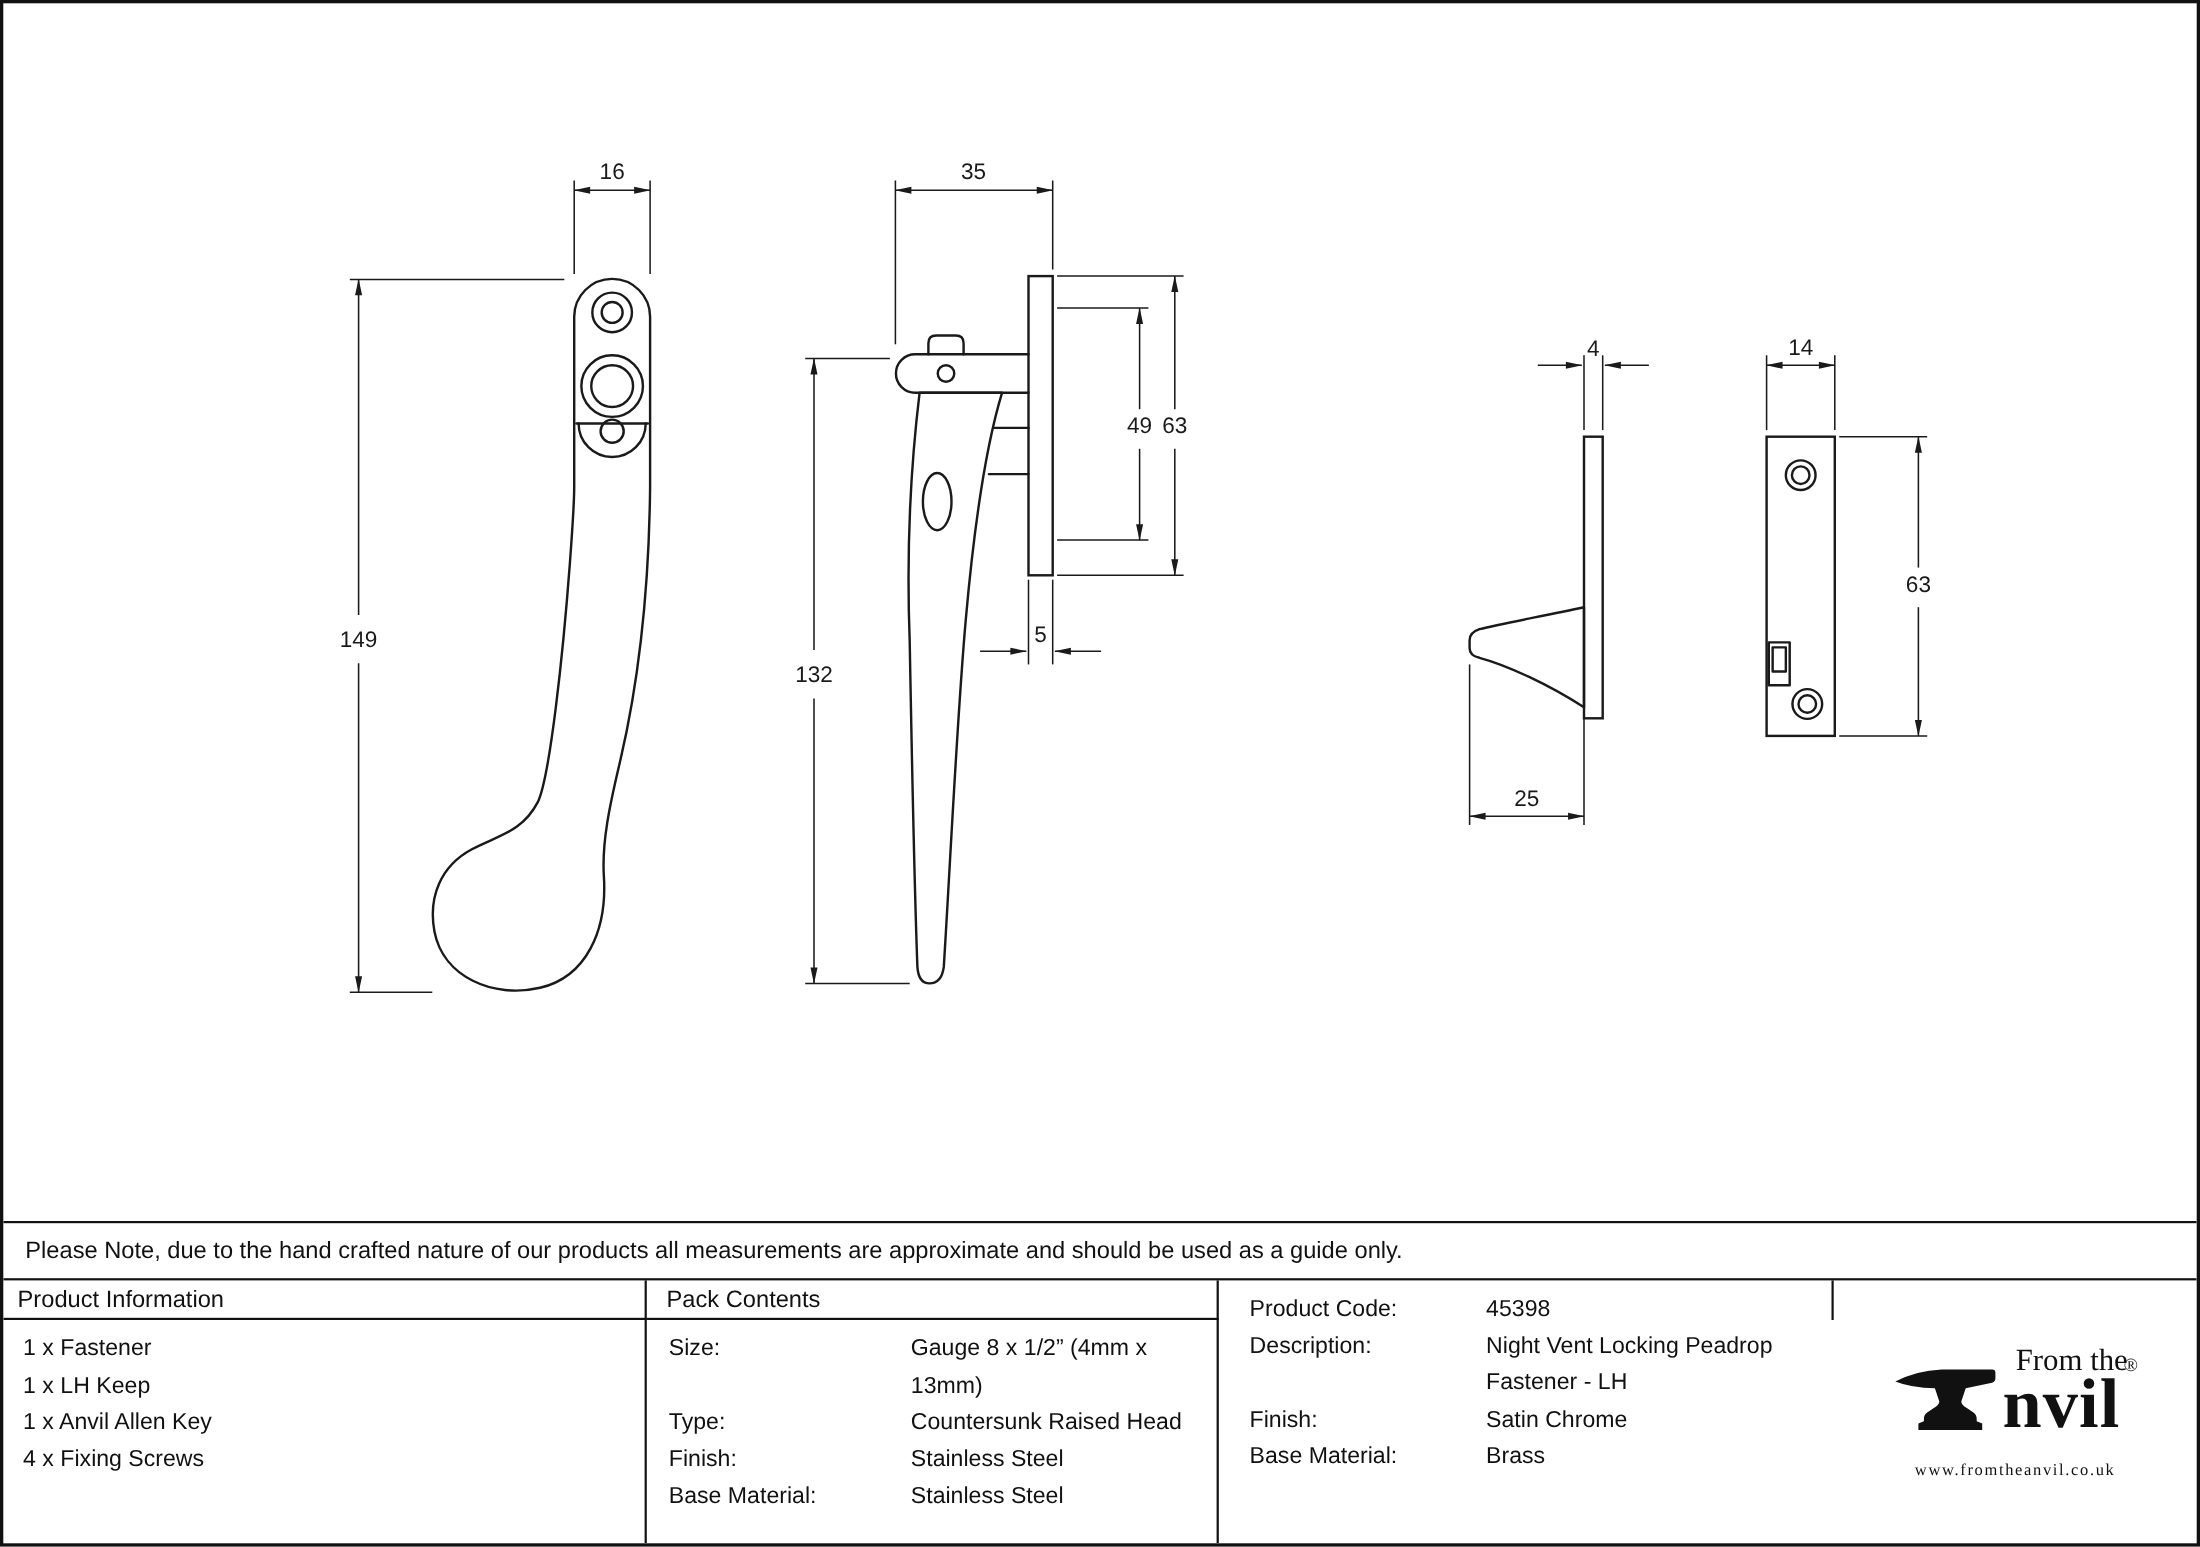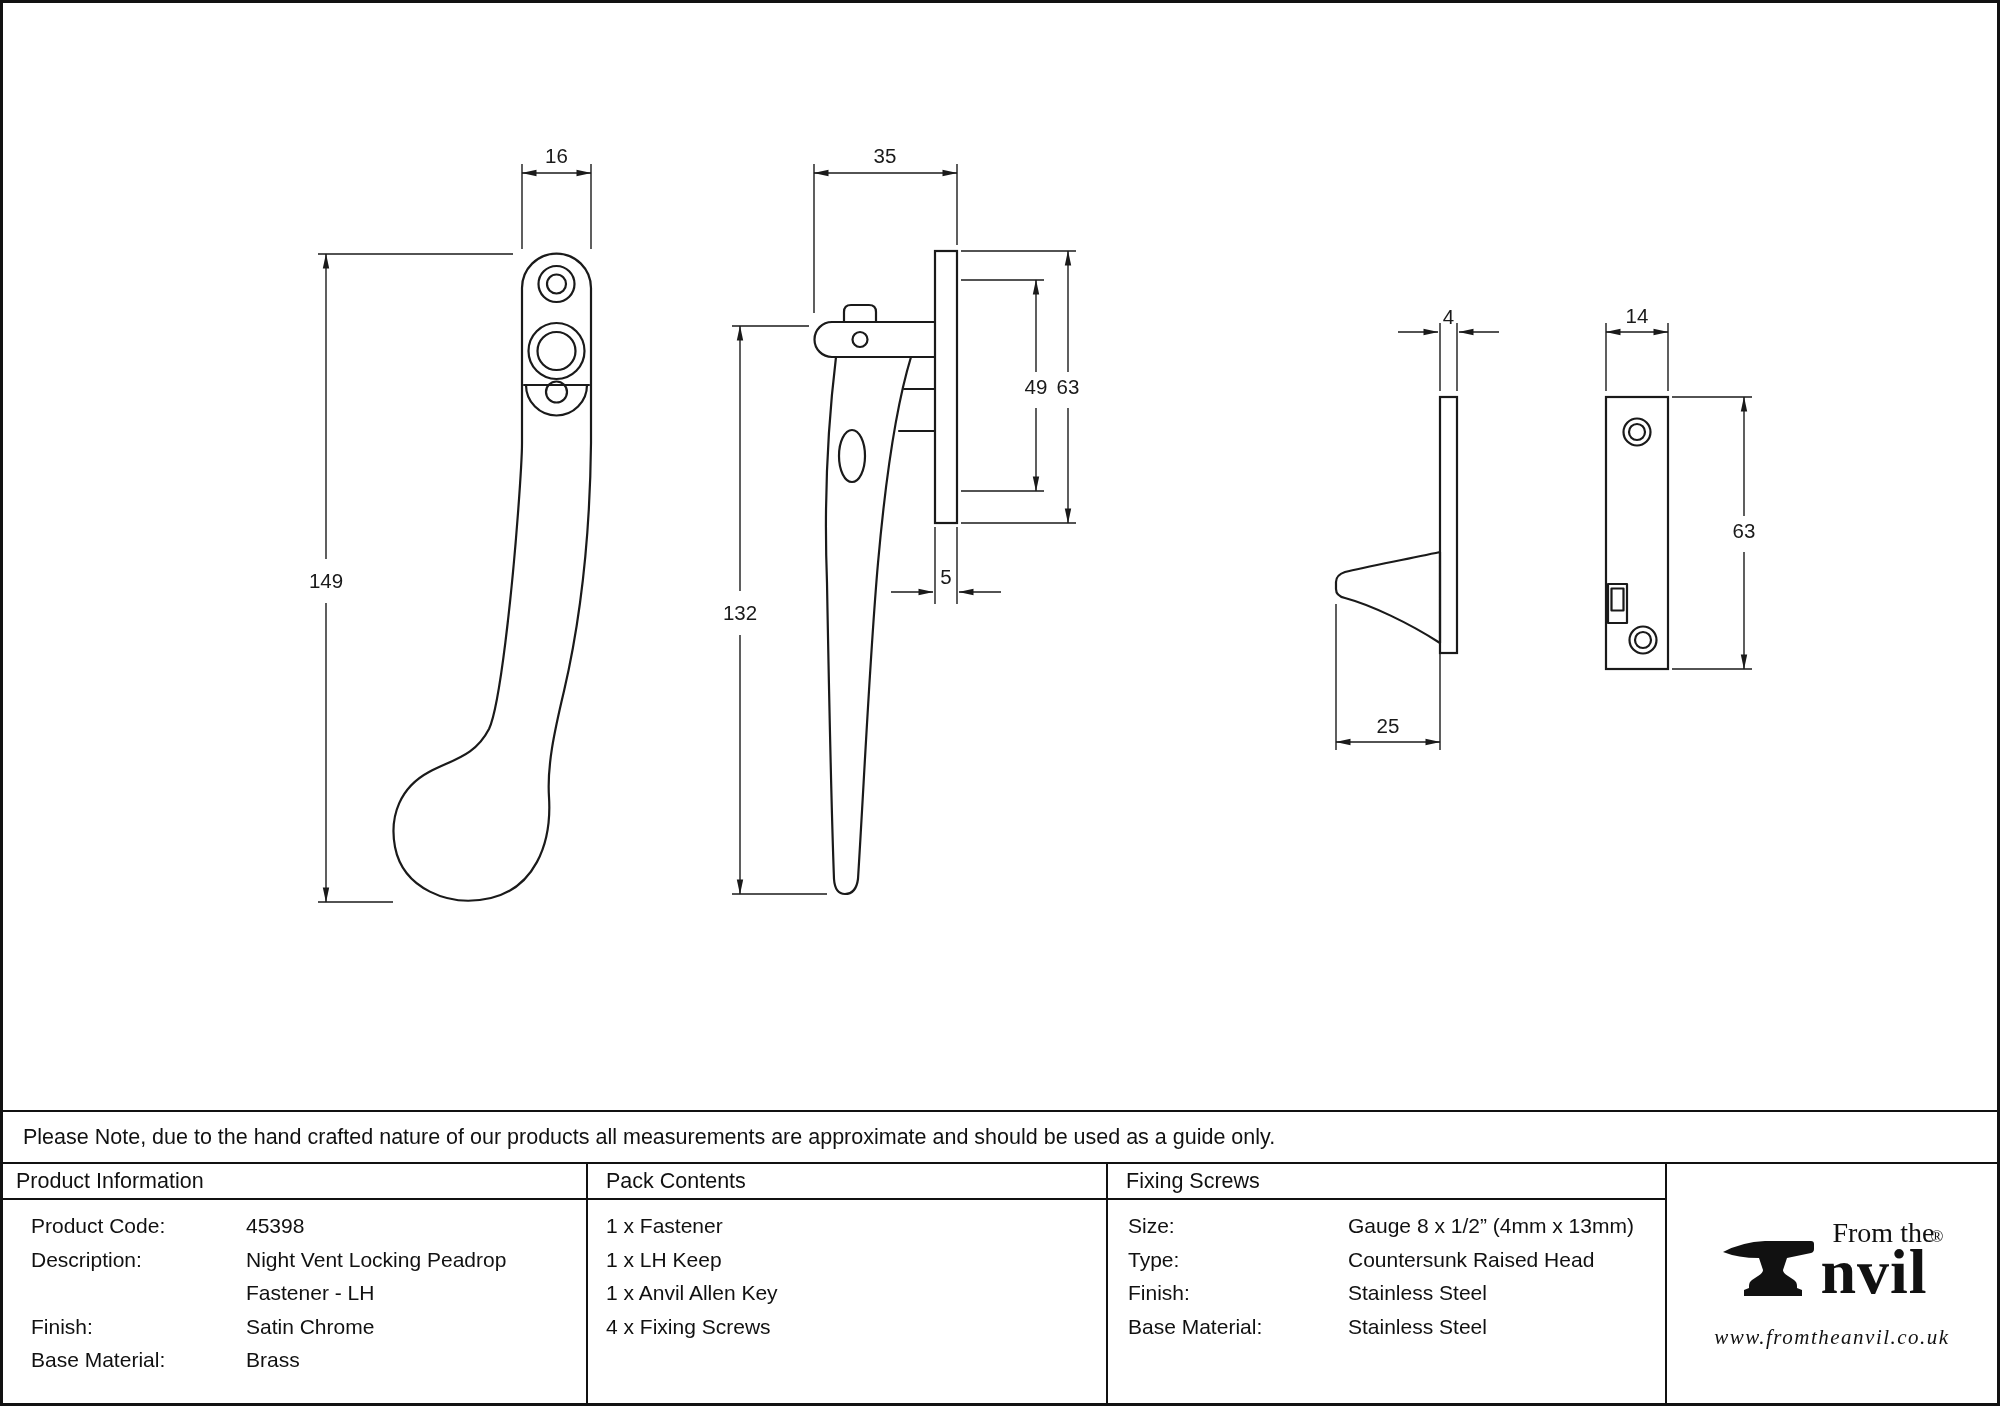--- a/index.html
+++ b/index.html
@@ -49,22 +49,22 @@
   .logo-nvil {
     font-family: "Liberation Serif", serif; font-weight: bold;
     font-size: 64px; line-height: 66px; letter-spacing: 1px;
   }
   .logo-reg { font-family: "Liberation Serif", serif; font-size: 17px; align-self: flex-start; margin: 10px 0 0 3px; }
   .logo-fromthe {
     position: absolute; top: 0; left: 112px;
     font-family: "Liberation Serif", serif; font-size: 28px;
   }
   .logo-url {
-    font-family: "Liberation Serif", serif; font-style: italic;
-    font-size: 21px; letter-spacing: 1.5px; margin-top: 20px;
+    font-family: "Liberation Serif", serif; 
+    font-size: 15px; letter-spacing: 1.5px; margin-top: 20px;
   }
 </style>
 </head>
 <body>
 
 <div class="sheet">
 
   <div class="drawing-area">
     <svg viewBox="0 0 1994 1107">
       <defs>
@@ -215,21 +215,20 @@
   </div>
 
   <div class="note-row">
     <span>Please Note, due to the hand crafted nature of our products all measurements are approximate and should be used as a guide only.</span>
   </div>
 
   <div class="spec-table">
 
     <div class="th first">Product Information</div>
     <div class="th">Pack Contents</div>
-    <div class="th">Fixing Screws</div>
 
     <div class="logo-cell">
       <div class="logo-row">
         <svg class="anvil-icon-svg" viewBox="0 0 100 62">
           <path fill="#111" d="M 3 15 Q 22 5 45 4 L 91 4 Q 94 4 94 7 L 94 12 Q 94 15 91 16 L 67 21 L 63 33 Q 63 36 68 39 L 74 43 Q 77 45 77 49 L 77 51 L 82 53 L 82 59 L 24 59 L 24 53 L 29 51 L 29 49 Q 29 45 32 43 L 38 39 Q 43 36 43 33 L 39 21 Q 18 21 3 15 Z"></path>
         </svg>
         <span class="logo-nvil">nvil</span>
         <span class="logo-reg">®</span>
         <span class="logo-fromthe">From the</span>
       </div>

